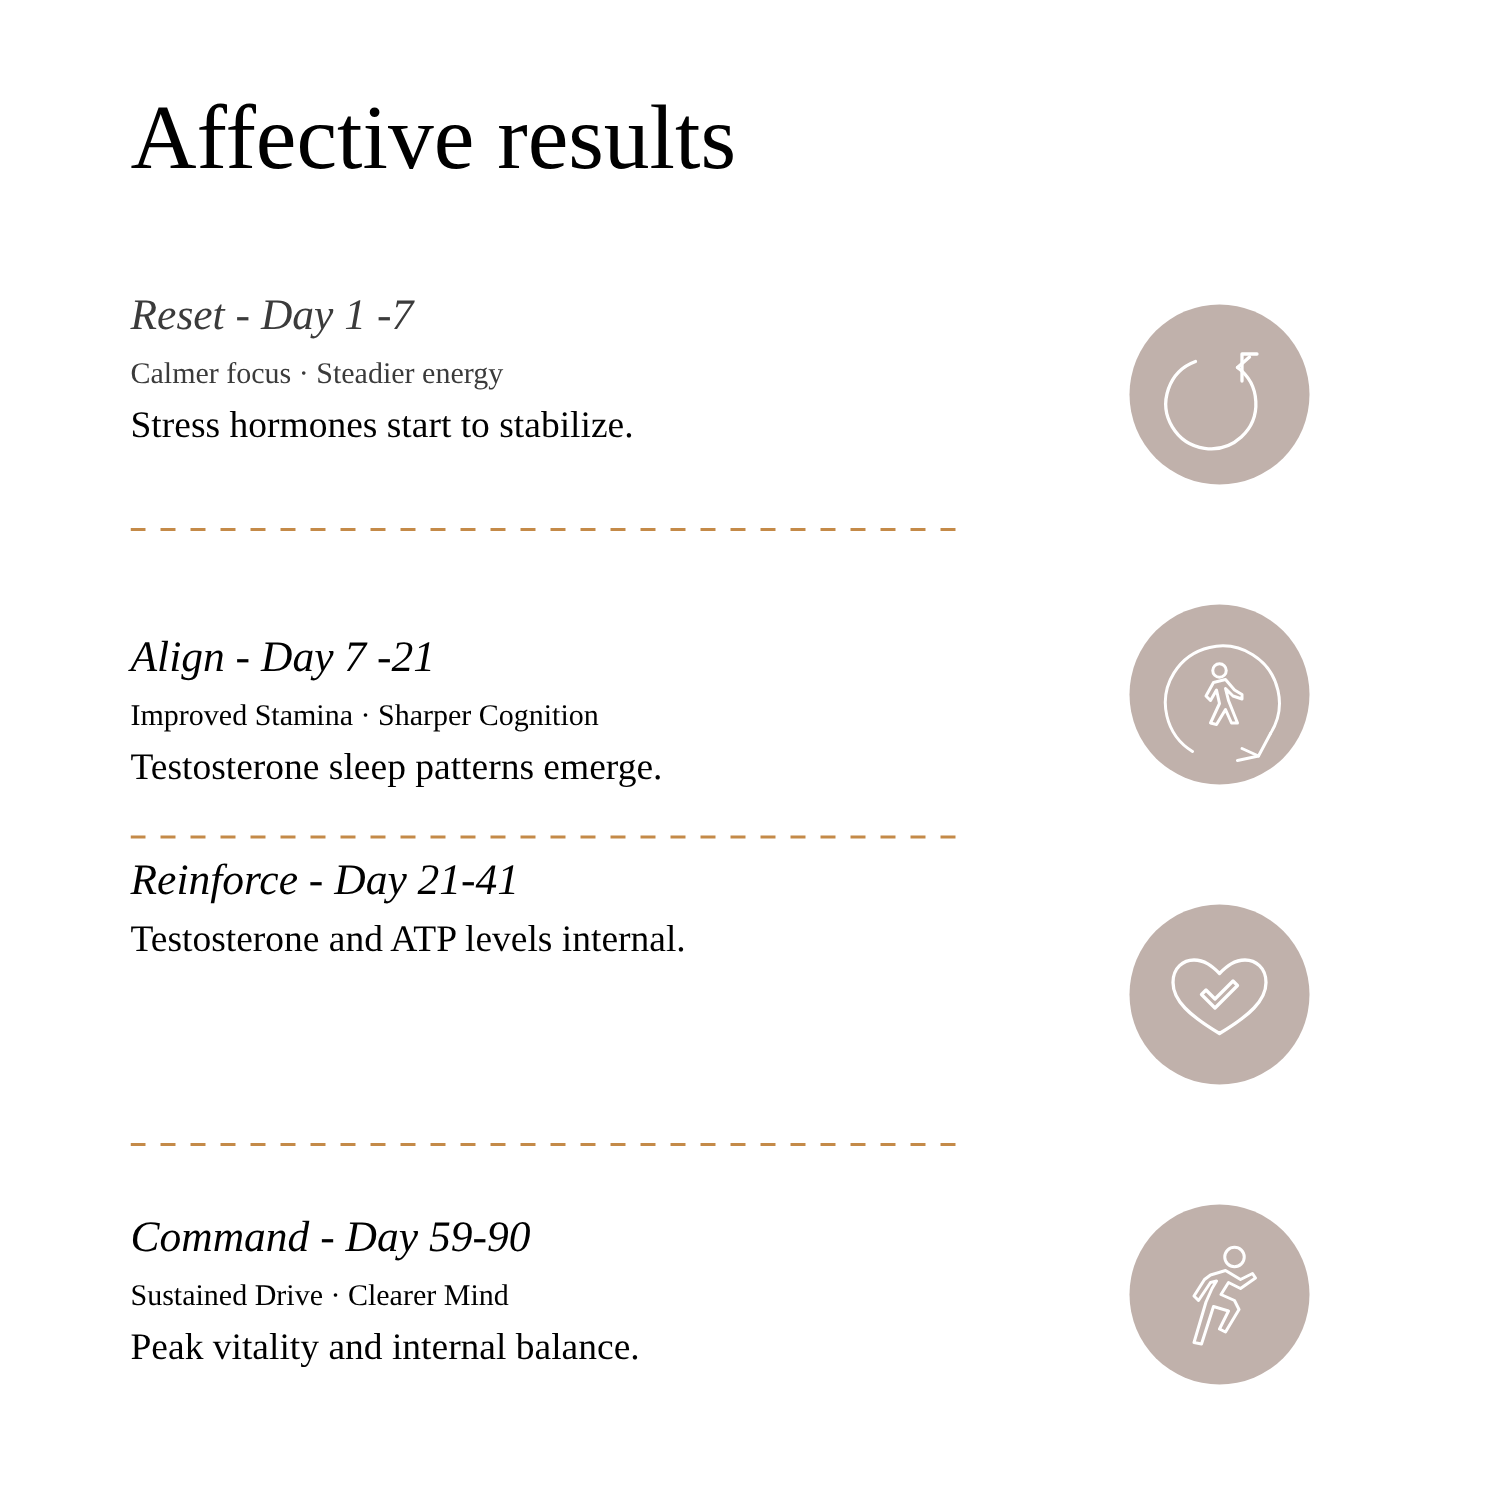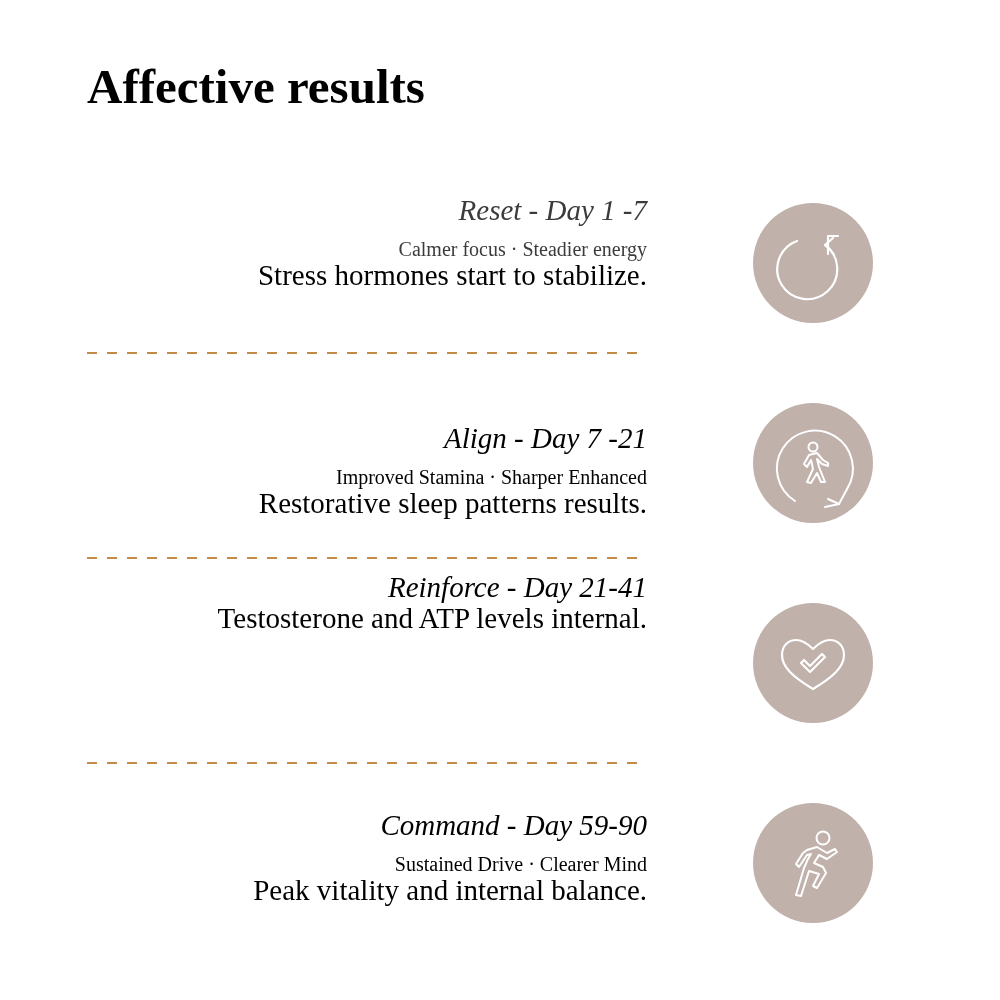--- a/index.html
+++ b/index.html
@@ -1,33 +1,33 @@
 <!DOCTYPE html>
 <html><head>
   <meta charset="utf-8">
   <style>
     * { margin: 0; padding: 0; box-sizing: border-box; }
     html, body { width: 1000px; height: 1000px; background: #ffffff; overflow: hidden; }
     body { position: relative; font-family: "Liberation Serif", "DejaVu Serif", serif; color: #111; }
     .title {
       position: absolute; left: 87px; top: 62px;
-      font-size: 49px; font-weight: bold; color: #000; line-height: 1;
+      font-size: 61px; font-weight: normal; color: #000; line-height: 1;
       letter-spacing: 0px;
     }
     .stage {
-      position: absolute; left: 87px; width: 560px; text-align: right;
+      position: absolute; left: 87px; width: 560px;
     }
     .stage-title {
       font-style: italic; font-size: 29px; line-height: 1; white-space: nowrap;
     }
     .stage-benefits {
       font-size: 20px; line-height: 1; margin-top: 14px; white-space: nowrap;
     }
     .stage-desc {
-      font-size: 29px; line-height: 1; margin-top: 2px; white-space: nowrap; color: #000;
+      font-size: 25px; line-height: 1; margin-top: 12px; white-space: nowrap; color: #000;
     }
     .stage.muted .stage-title, .stage.muted .stage-benefits { color: #3b3b3b; }
     .stage .stage-title, .stage .stage-benefits { color: #000; }
     .stage.muted .stage-title { color: #3b3b3b; }
     .stage.muted .stage-benefits { color: #3b3b3b; }
     .divider {
       position: absolute; left: 87px; width: 552px; height: 2px;
       background-image: linear-gradient(to right, #c48a48 0, #c48a48 10px, transparent 10px, transparent 20px);
       background-size: 20px 2px; background-repeat: repeat-x;
     }
@@ -52,22 +52,22 @@
 <div class="icon-circle" style="top:203px;">
   <svg viewBox="0 0 120 120" fill="none" stroke="#fff" stroke-width="2.2" stroke-linecap="round" stroke-linejoin="round">
     <path d="M 72 42 A 30 30 0 1 1 44 38"></path>
     <path d="M 85 33 L 75 33 L 75 51"></path>
     <path d="M 72 42 L 80 35"></path>
   </svg>
 </div>
 
 <div class="stage" style="top:424px;">
   <div class="stage-title">Align - Day 7 -21</div>
-  <div class="stage-benefits">Improved Stamina · Sharper Enhanced</div>
-  <div class="stage-desc">Restorative sleep patterns results.</div>
+  <div class="stage-benefits">Improved Stamina · Sharper Cognition</div>
+  <div class="stage-desc">Testosterone sleep patterns emerge.</div>
 </div>
 <div class="divider" style="top:557px;"></div>
 <div class="icon-circle" style="top:403px;">
   <svg viewBox="0 0 120 120" fill="none" stroke="#fff" stroke-width="2" stroke-linecap="round" stroke-linejoin="round">
     <path d="M 42 98 A 38 38 0 1 1 94 86"></path>
     <path d="M 94 86 L 86 101 L 72 104"></path>
     <path d="M 86 101 L 75 96"></path>
     <circle cx="60" cy="44" r="4.5"></circle>
     <path d="M 56 52 L 51 61 L 54 64 L 58 57 L 60 66 L 54 79 L 58 80 L 64 70 L 68 79 L 72 79 L 66 64 L 64 56 L 69 61 L 75 63 L 75 60 L 70 57 L 64 50 Z"></path>
   </svg>

